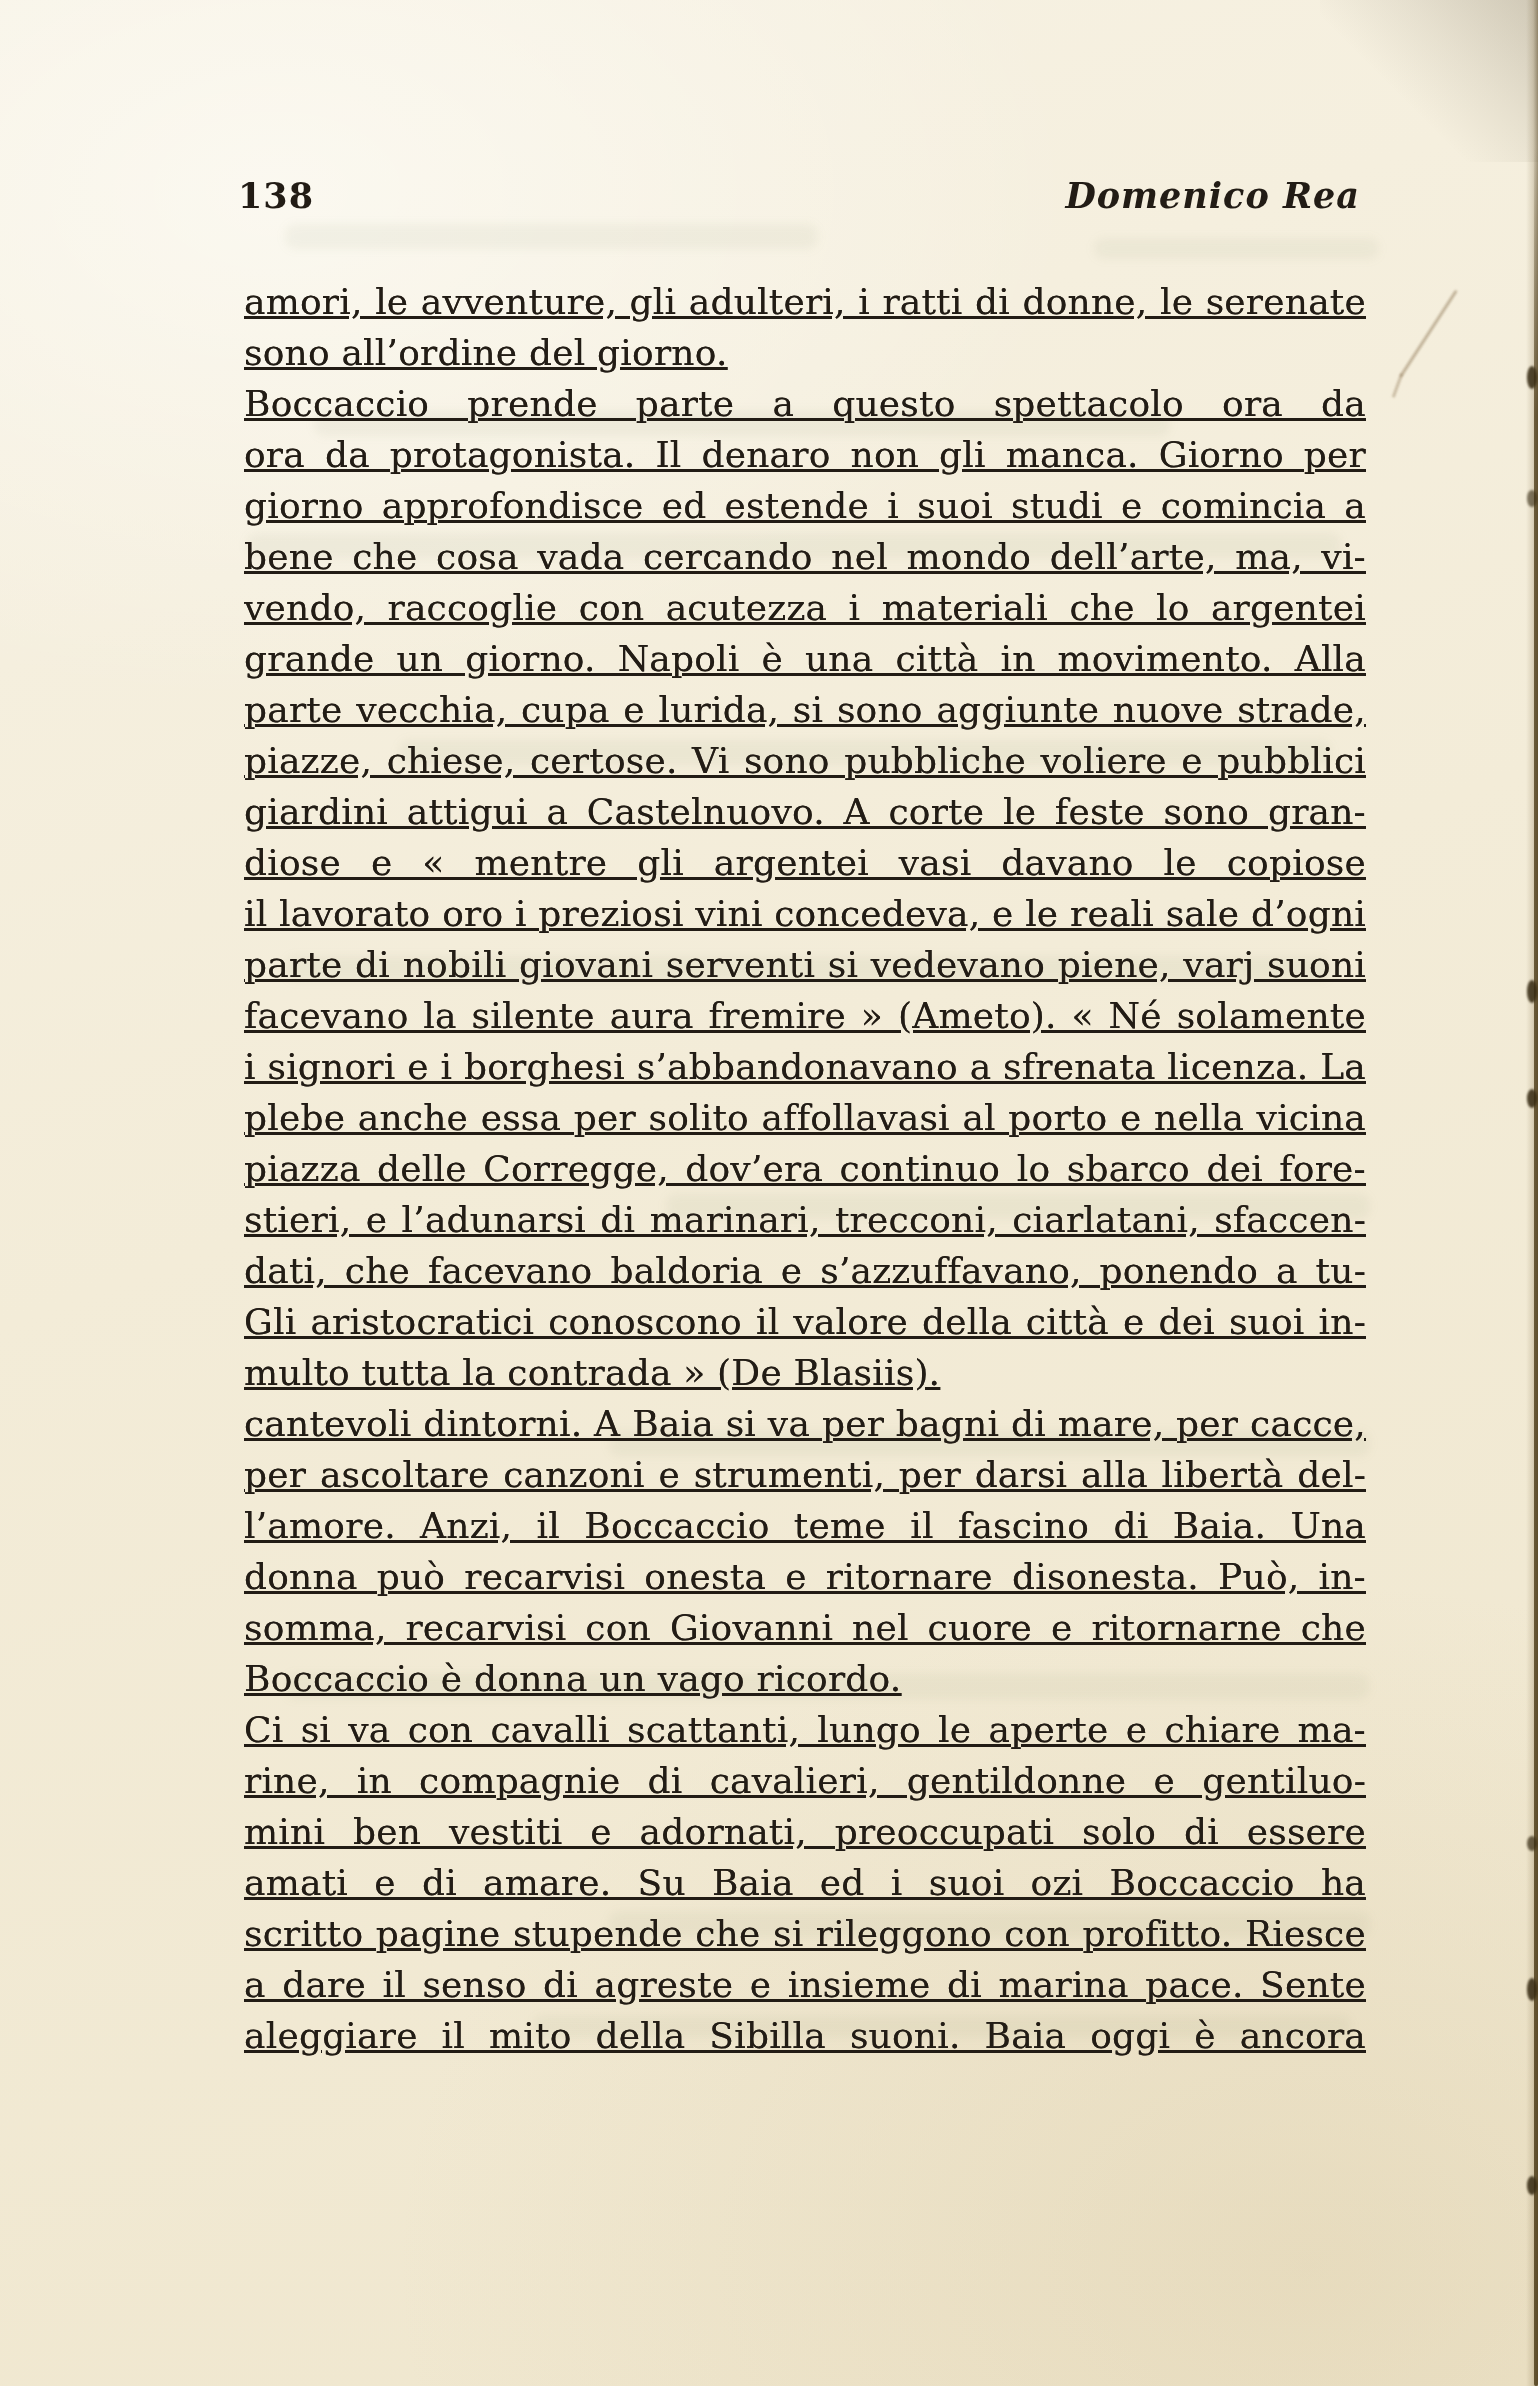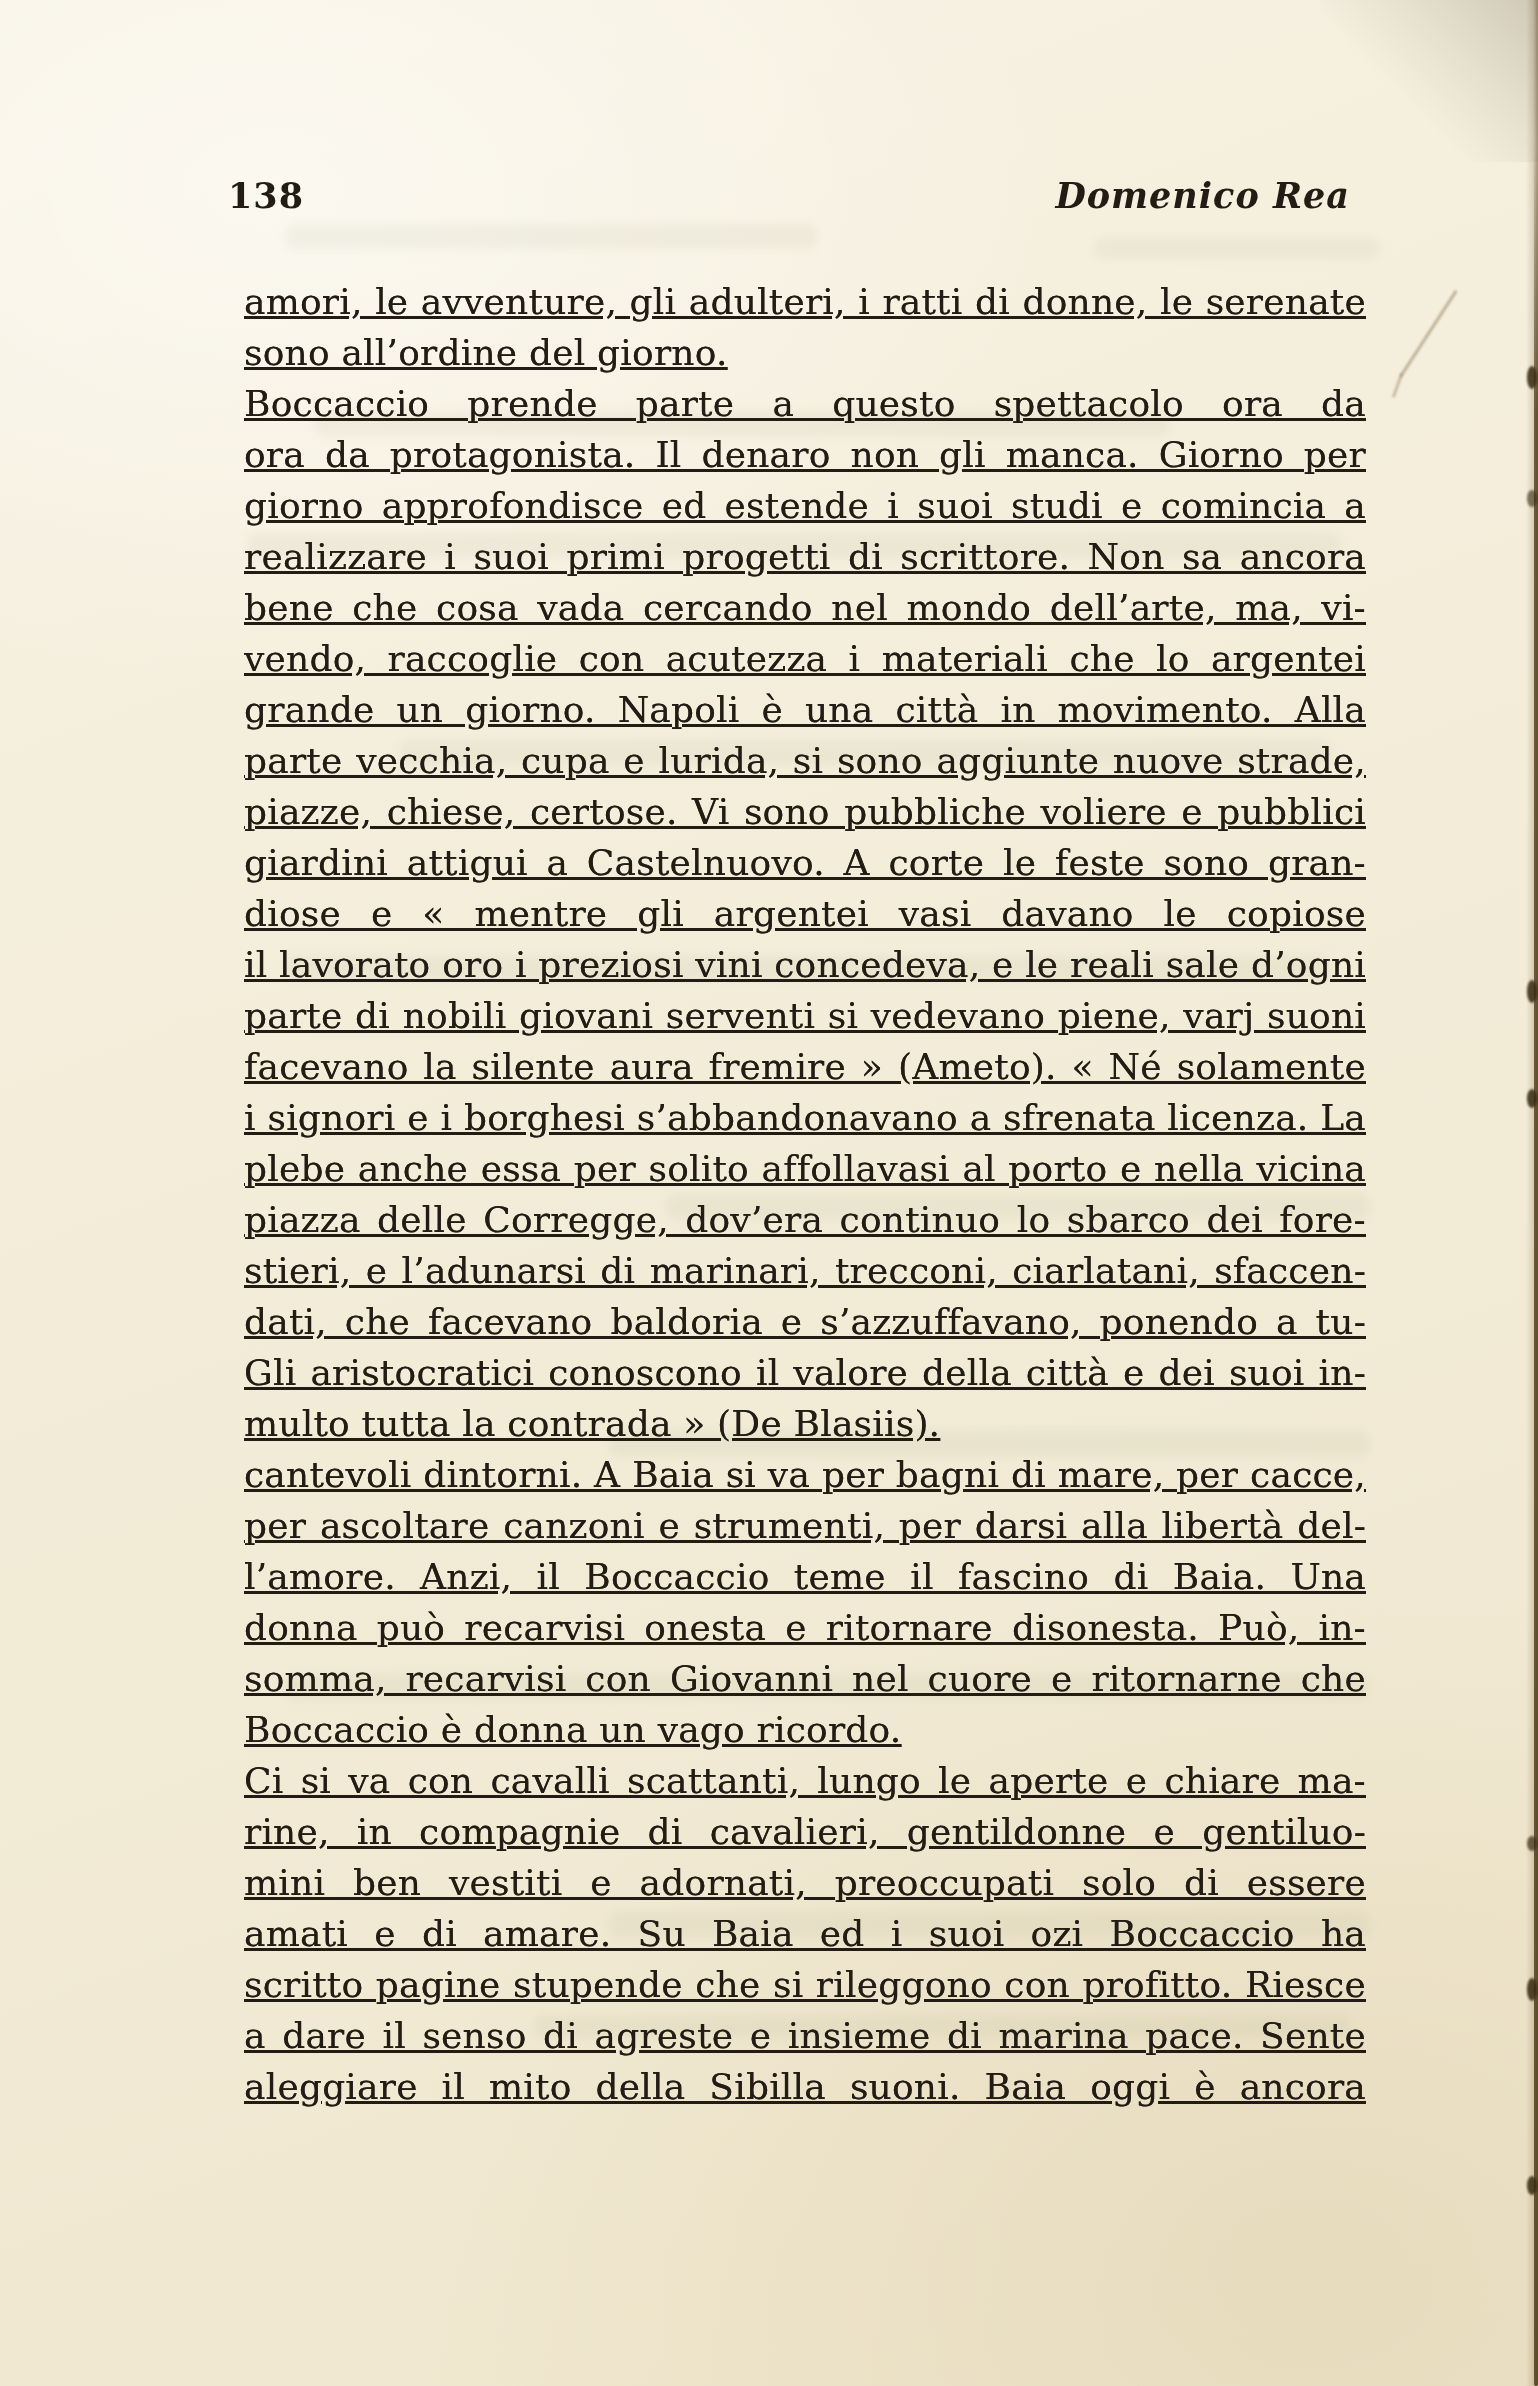--- a/index.html
+++ b/index.html
@@ -13,21 +13,21 @@
       radial-gradient(ellipse 1332px 856px at 18% 8%, rgba(255,255,252,0.55) 0%, rgba(255,255,252,0) 60%),
       radial-gradient(ellipse 1522px 1141px at 85% 95%, rgba(205,185,140,0.25) 0%, rgba(205,185,140,0) 60%),
       linear-gradient(160deg, #f7f2e4 0%, #f3ecd8 45%, #efe6cd 100%);
     font-family: "DejaVu Serif", "Liberation Serif", serif;
     color: #221c15;
   }
 
   
   .header {
     position: absolute;
-    left: 228px;
+    left: 238px;
     top: 175px;
     width: 1122px;
     display: flex;
     justify-content: space-between;
     align-items: center;
   }
   .pagenum {
     font-size: 35px;
     font-weight: bold;
     letter-spacing: 1px;
@@ -176,21 +176,20 @@
     <span class="pagenum">138</span>
     <span class="runhead">Domenico Rea</span>
   </header>
 
   <main class="bodytext">
       <div class="bodyline">amori, le avventure, gli adulteri, i ratti di donne, le serenate</div>
       <div class="bodyline short">sono all’ordine del giorno.</div>
       <div class="bodyline">Boccaccio prende parte a questo spettacolo ora da comparsa,</div>
       <div class="bodyline">ora da protagonista. Il denaro non gli manca. Giorno per</div>
       <div class="bodyline">giorno approfondisce ed estende i suoi studi e comincia a</div>
-      <div class="bodyline">realizzare i suoi primi progetti di scrittore. Non sa ancora</div>
       <div class="bodyline">bene che cosa vada cercando nel mondo dell’arte, ma, vi-</div>
       <div class="bodyline">vendo, raccoglie con acutezza i materiali che lo argentei</div>
       <div class="bodyline">grande un giorno. Napoli è una città in movimento. Alla</div>
       <div class="bodyline">parte vecchia, cupa e lurida, si sono aggiunte nuove strade,</div>
       <div class="bodyline">piazze, chiese, certose. Vi sono pubbliche voliere e pubblici</div>
       <div class="bodyline">giardini attigui a Castelnuovo. A corte le feste sono gran-</div>
       <div class="bodyline">diose e « mentre gli argentei vasi davano le copiose vivande,</div>
       <div class="bodyline">il lavorato oro i preziosi vini concedeva, e le reali sale d’ogni</div>
       <div class="bodyline">parte di nobili giovani serventi si vedevano piene, varj suoni</div>
       <div class="bodyline">facevano la silente aura fremire » (Ameto). « Né solamente</div>

